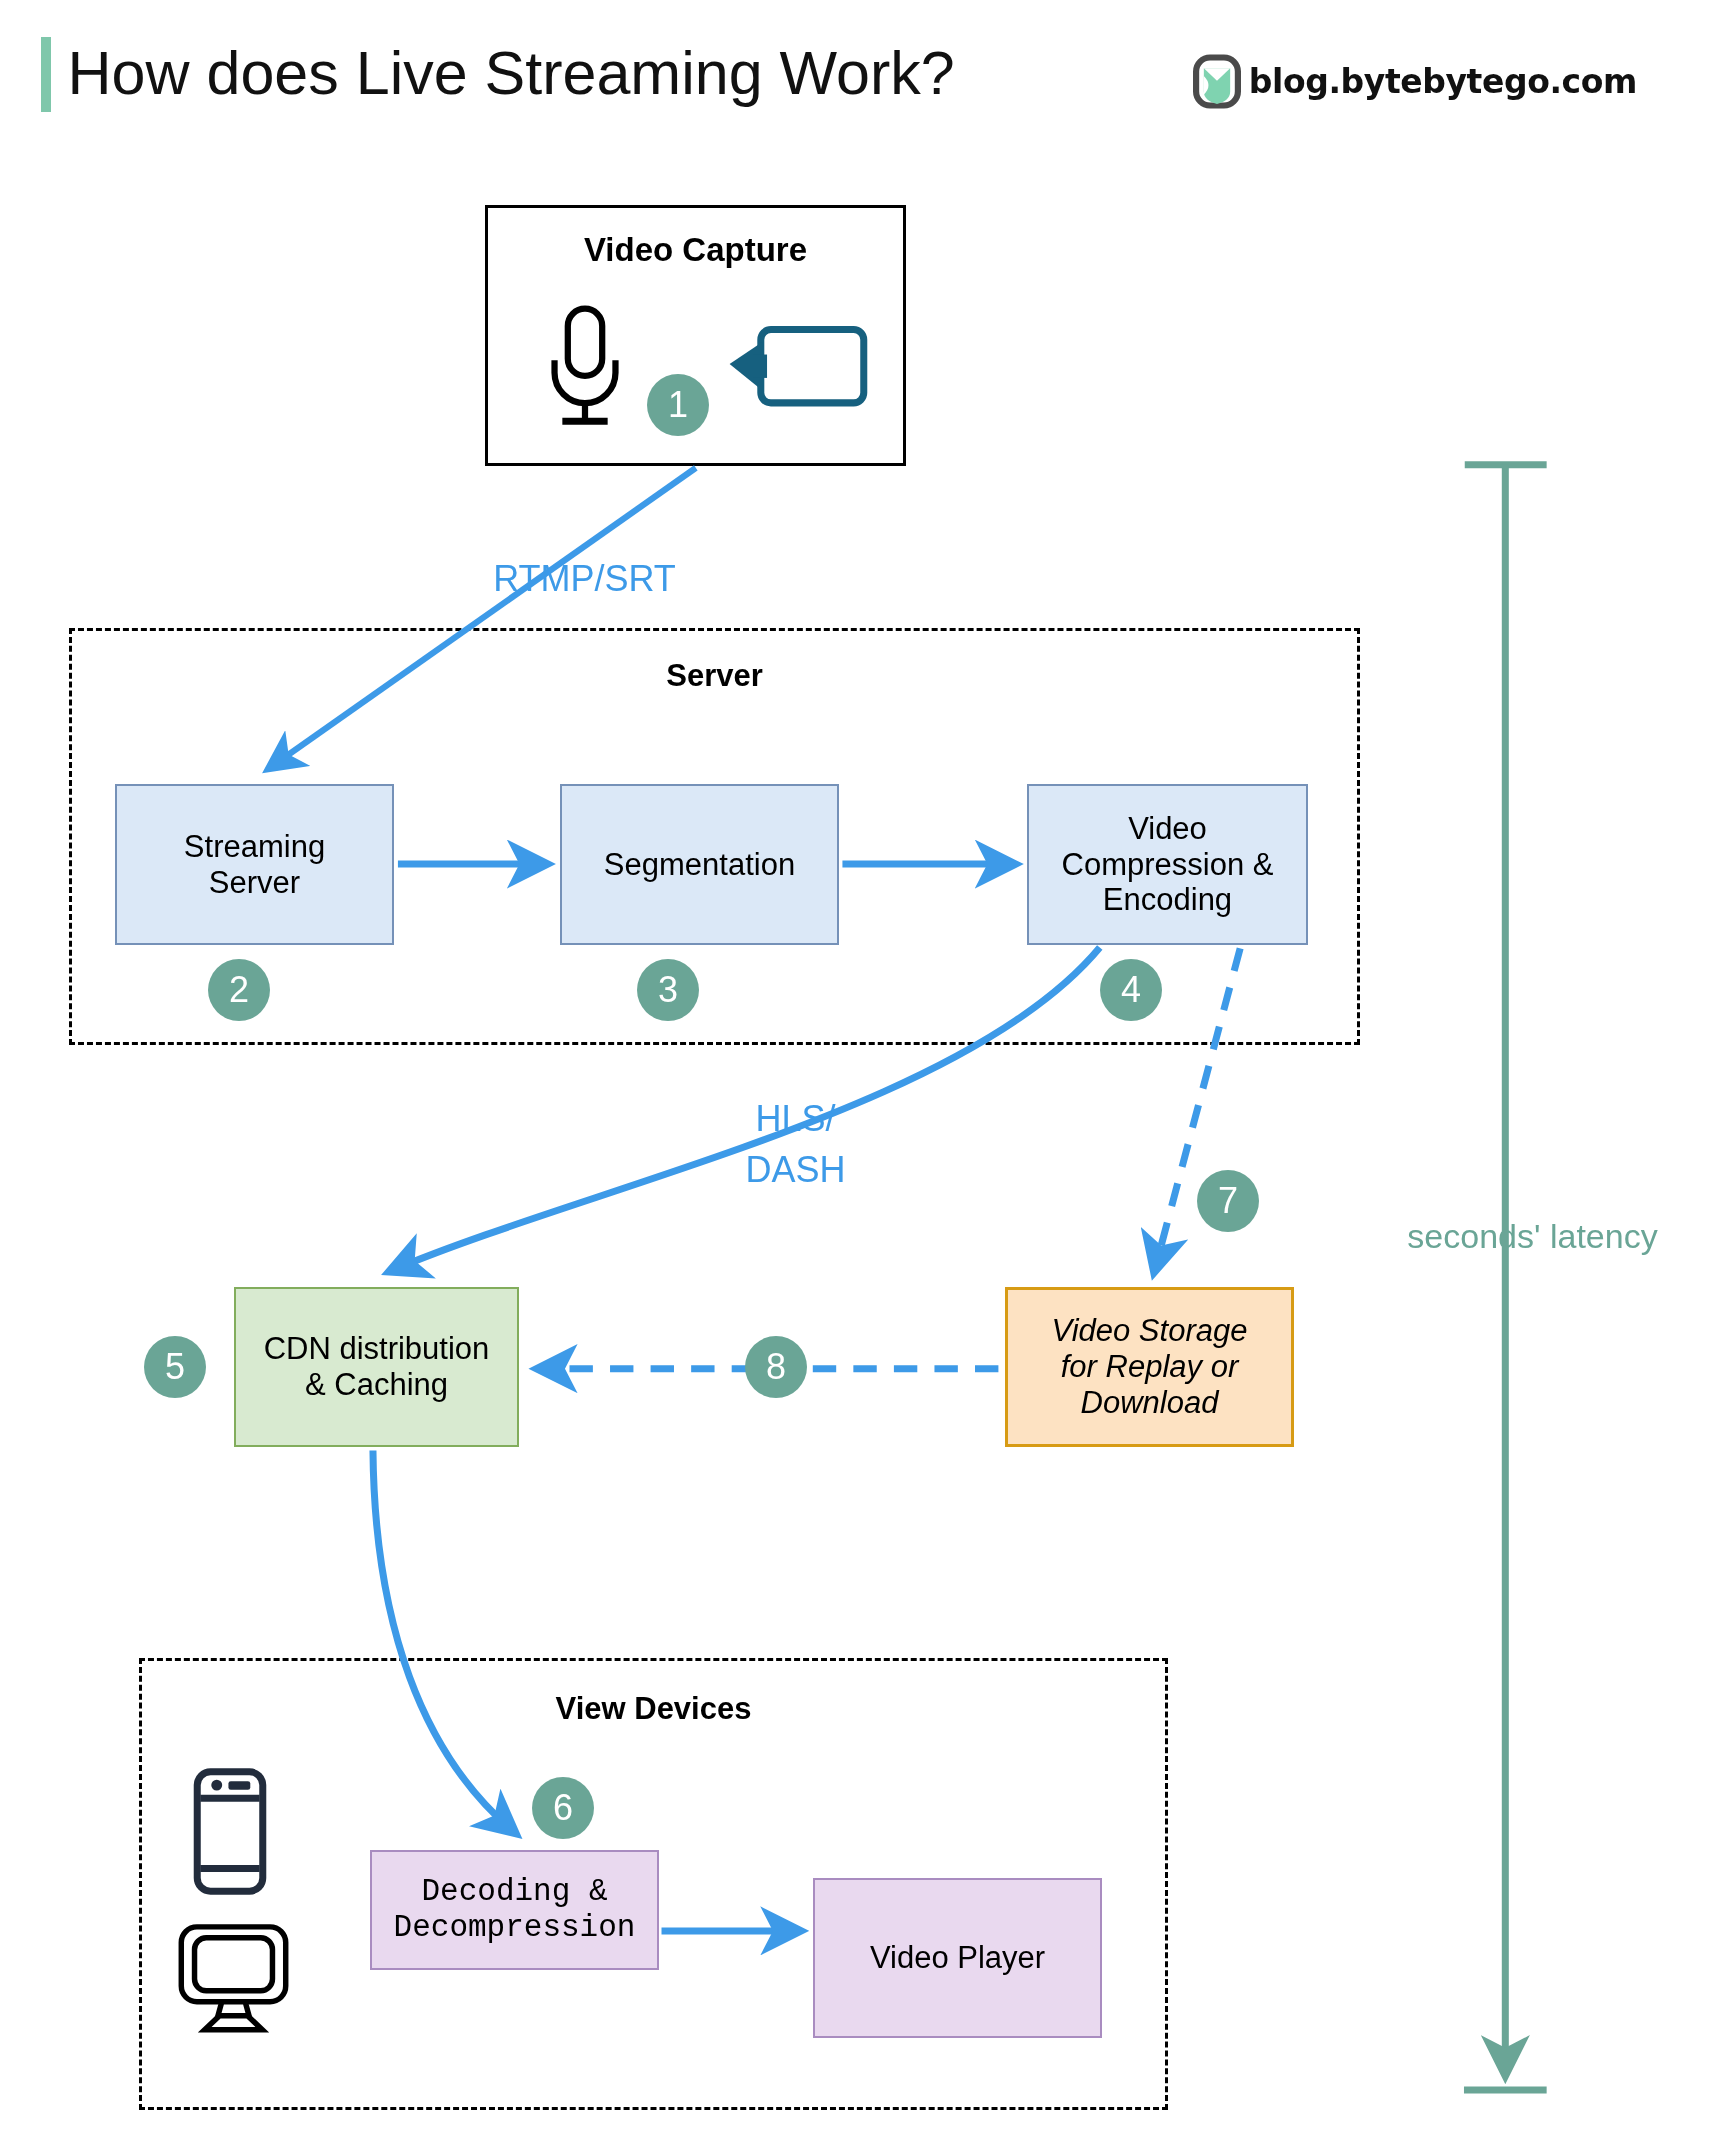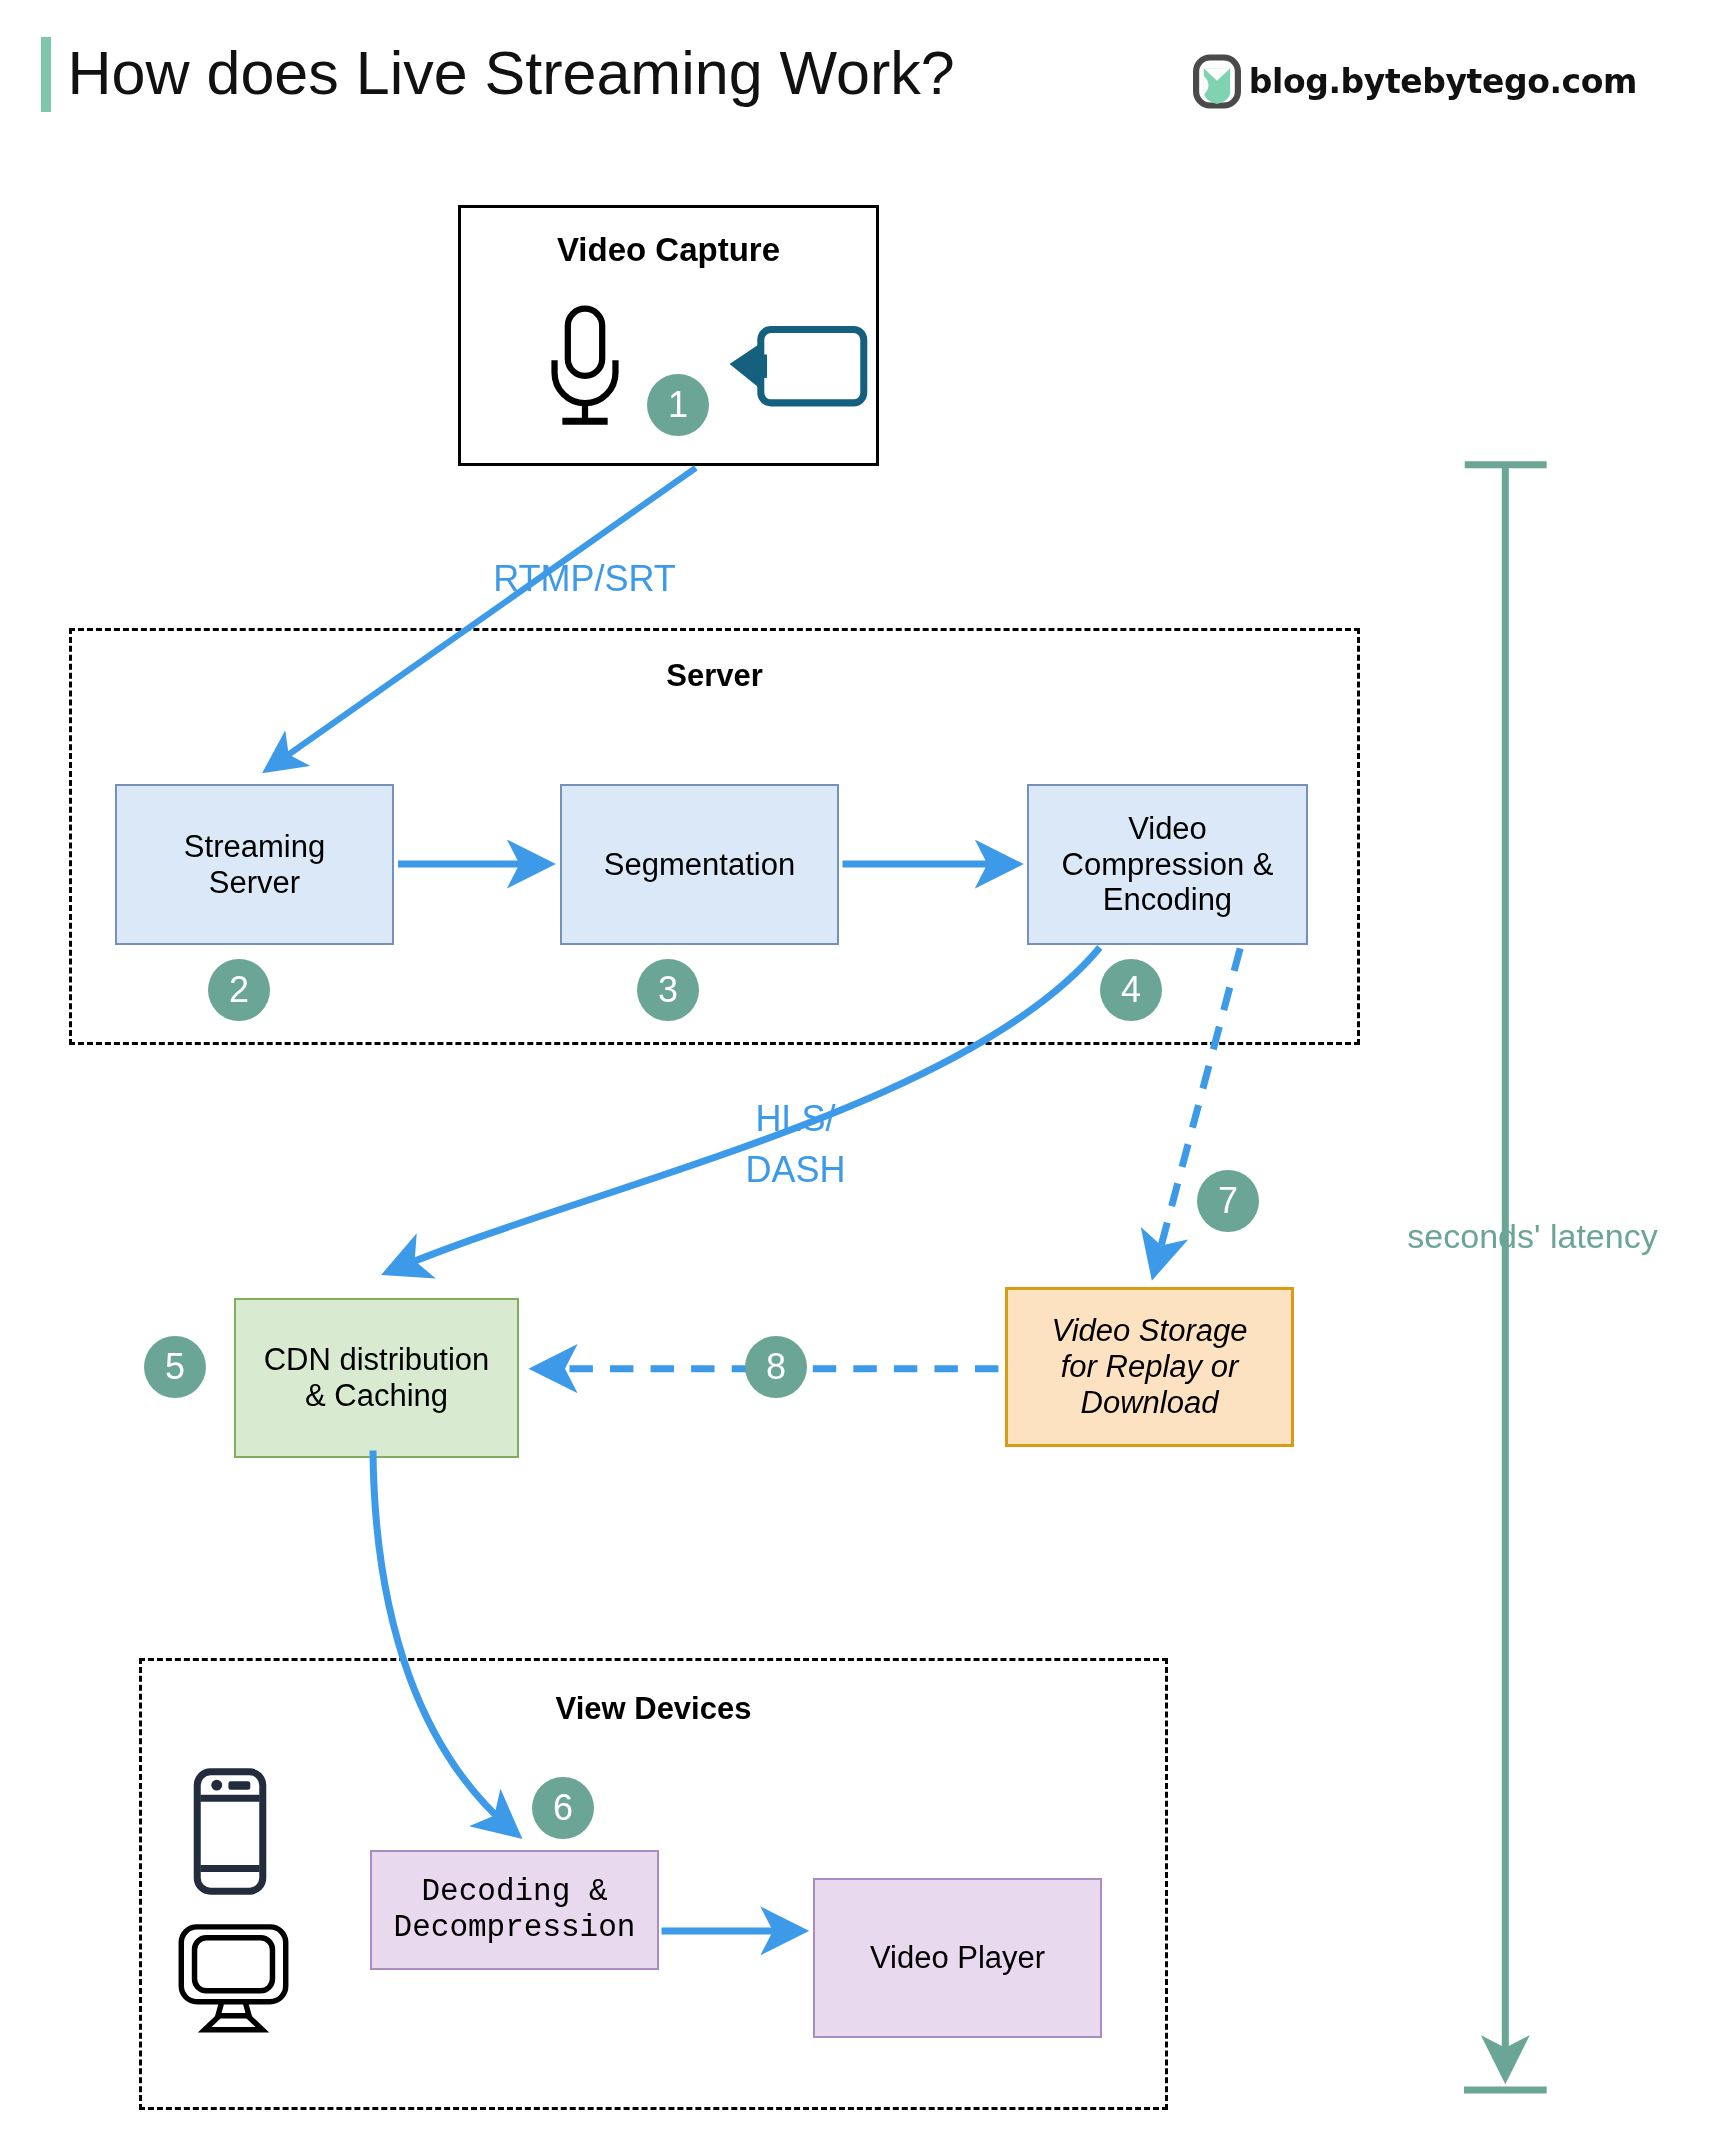--- a/index.html
+++ b/index.html
@@ -17,26 +17,26 @@
   #brand-name{font-size:33px;color:#111;font-weight:700;letter-spacing:-0.4px;
               font-family:"DejaVu Sans",sans-serif;white-space:nowrap;}
 
   
   .box{position:absolute;box-sizing:border-box;display:flex;align-items:center;
        justify-content:center;text-align:center;}
   .dashbox{position:absolute;box-sizing:border-box;border:3.1px dashed #000;}
   .dashbox-title{position:absolute;width:100%;text-align:center;font-size:31px;
                  font-weight:700;color:#000;}
 
-  .capture-box{left:458px;top:205px;width:421px;height:261px;border:3.9px solid #000;background:#fff;padding-left:12px;}
+  .capture-box{left:485px;top:205px;width:421px;height:261px;border:3.9px solid #000;background:#fff;padding-left:12px;}
   .capture-title{position:absolute;left:0;top:23.4px;width:100%;text-align:center;
                  font-size:33px;font-weight:700;color:#000;}
 
   .svr-box{border:2.3px solid #7591b8;background:#dbe8f7;color:#000;font-size:31px;line-height:1.16;}
-  .cdn-box{border:2.3px solid #82ad5c;background:#d8ead0;color:#000;font-size:31px;line-height:1.16;margin-top:11px;}
+  .cdn-box{border:2.3px solid #82ad5c;background:#d8ead0;color:#000;font-size:31px;line-height:1.16;}
   .sto-box{border:3.1px solid #d79b14;background:#fde2c2;color:#000;font-size:31px;line-height:1.16;}
   .dev-box{border:2.3px solid #a98cc0;background:#e9d9ef;color:#000;font-size:31px;line-height:1.16;}
 
   .badge{position:absolute;border-radius:50%;background:#6aa596;color:#fff;
          display:flex;align-items:center;justify-content:center;
          font-size:36px;width:62px;height:62px;z-index:6;}
 
   .lbl{position:absolute;color:#3d9ae8;font-size:36px;line-height:1.18;z-index:5;
        text-align:center;white-space:pre;}
 

